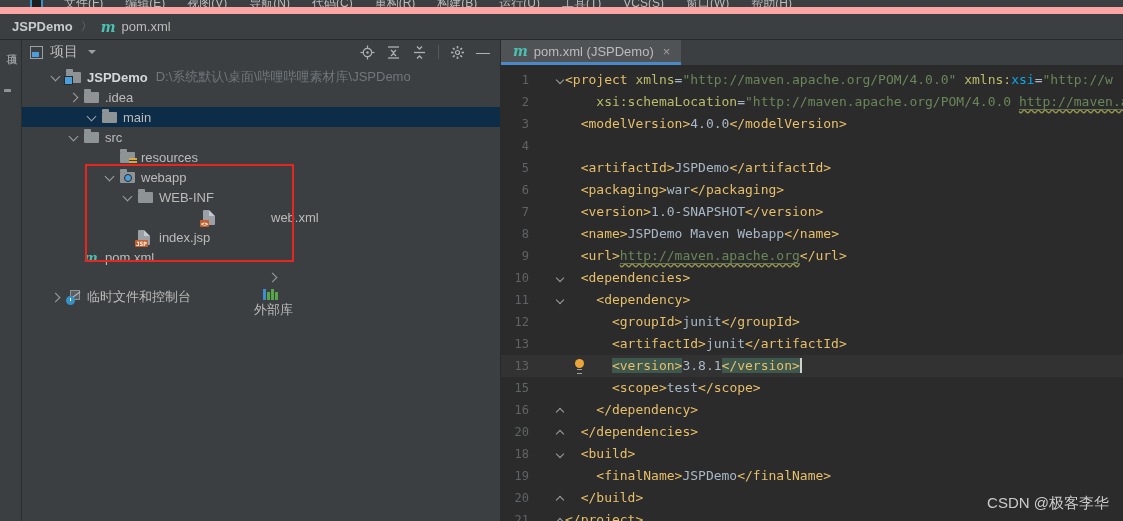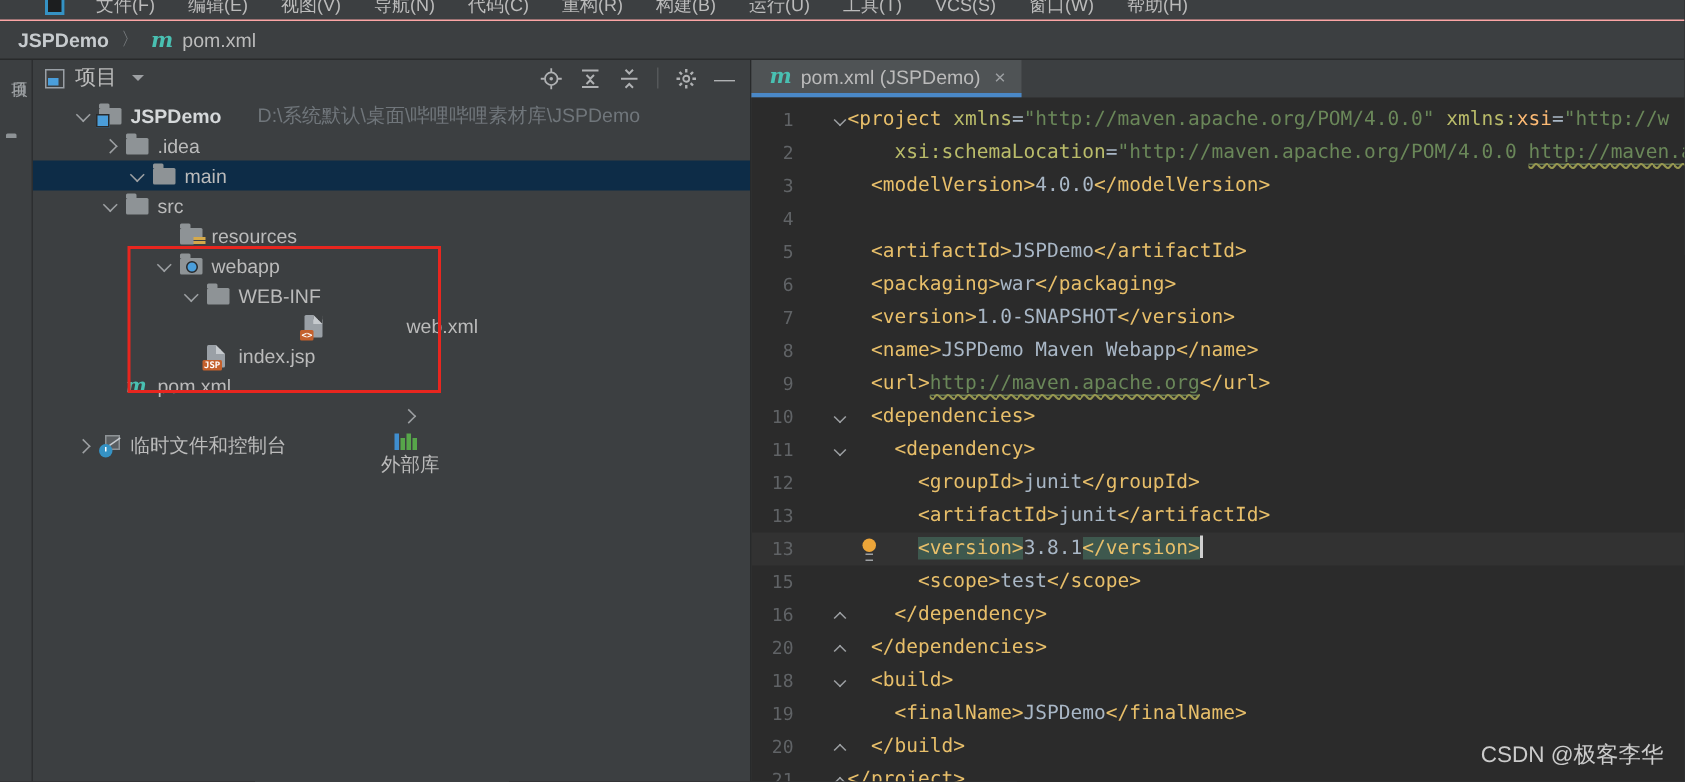--- a/index.html
+++ b/index.html
@@ -2,21 +2,21 @@
 <html><head>
 <meta charset="utf-8">
 <style>
   * { margin:0; padding:0; box-sizing:border-box; }
   html,body { width:1123px; height:521px; overflow:hidden; background:#2b2b2b;
               font-family:"Liberation Sans", sans-serif; }
   #app { position:relative; width:1123px; height:521px; background:#3c3f41; }
 
   
   .menubar { height:14px; background:#3c3f41; overflow:hidden; display:flex; align-items:flex-start;
-             border-bottom:1px solid #fca5a5; }
+             border-bottom:7px solid #fca5a5; }
   .app-icon { width:13px; height:13px; border:2px solid #3592c4; background:#1c1e1f; margin:-3px 10px 0 30px; flex:none; }
   .menu-item { color:#bbbbbb; font-size:12px; line-height:20px; height:20px; margin-top:-7px; padding:0 11px; white-space:nowrap; }
 
   
   .crumbbar { height:26px; background:#3c3f41; display:flex; align-items:center; padding-left:12px;
               border-bottom:1px solid #282a2b; }
   .crumb-project { color:#c7cbce; font-size:13px; font-weight:bold; }
   .crumb-sep { color:#7d8184; font-size:12px; margin:0 8px; }
   .mvn { color:#49c0b2; font-weight:bold; font-style:italic; font-size:14px; font-family:"DejaVu Serif", serif; }
   .crumb-file { color:#bbbbbb; font-size:13px; margin-left:6px; }
@@ -76,21 +76,21 @@
   .trow { height:20px; display:flex; align-items:center; font-size:13px; color:#bbbbbb; white-space:nowrap; }
   .trow.selected { background:#0d2c47; }
   .chev { width:20px; height:20px; position:relative; flex:none; }
   .chev.exp::after { content:""; position:absolute; left:6px; top:6px; width:6px; height:6px;
                      border-right:1.5px solid #9da0a3; border-bottom:1.5px solid #9da0a3; transform:rotate(45deg); }
   .chev.col::after { content:""; position:absolute; left:6px; top:7px; width:6px; height:6px;
                      border-right:1.5px solid #9da0a3; border-bottom:1.5px solid #9da0a3; transform:rotate(-45deg); }
   .ticon { width:20px; display:flex; justify-content:flex-start; align-items:center; flex:none; }
   .tlabel { margin-left:1px; }
   .tlabel.bold { font-weight:bold; color:#d5d8da; }
-  .tpath { color:#70767b; margin-left:24px; }
+  .tpath { color:#70767b; margin-left:8px; }
   .tree-mvn { font-size:13px; width:16px; display:inline-block; }
   .red-rect { position:absolute; left:63px; top:124px; width:209px; height:98px;
               border:2px solid #e8261f; pointer-events:none; z-index:5; }
 
   
   .editor-col { width:623px; flex:none; display:flex; flex-direction:column; border-left:1px solid #282a2b; }
   .tabbar { height:25px; background:#3c3f41; display:flex; align-items:flex-end; }
   .tab { height:25px; background:#4f5355; display:flex; align-items:center; padding:0 8px 0 12px;
          border-bottom:3px solid #4a88c7; }
   .tab-label { color:#bbbbbb; font-size:13px; margin:0 6px; }
@@ -104,21 +104,21 @@
   .ln { width:28px; text-align:right; color:#606366; flex:none; padding-right:0; font-size:12px; }
   .fold { width:36px; flex:none; position:relative; }
   .fold.open::after { content:""; position:absolute; left:28px; top:8px; width:5px; height:5px;
                       border-right:1.2px solid #9da0a3; border-bottom:1.2px solid #9da0a3; transform:rotate(45deg); }
   .fold.close::after { content:""; position:absolute; left:28px; top:10px; width:5px; height:5px;
                        border-left:1.2px solid #9da0a3; border-top:1.2px solid #9da0a3; transform:rotate(45deg); }
   .src { flex:1; }
   .t-text { color:#a9b7c6; }
   .t-tag { color:#e8bf6a; }
   .t-attr { color:#babc6a; }
-  .t-ns { color:#fdba74; }
+  .t-ns { color:#0ea5e9; }
   .t-str { color:#6a8759; }
   .t-link { color:#6a8759; border-bottom:1px solid #5f7353;
             text-decoration:underline wavy #97974f; text-underline-offset:3px; }
   .t-taghl { color:#e8bf6a; background:#3e584e; }
   .caret { display:inline-block; width:2px; height:15px; background:#d0d0d0; vertical-align:-3px; }
   .bulb { position:absolute; left:74px; top:4px; width:9px; height:9px; border-radius:50%; background:#eca539; }
   .bulb::after { content:""; position:absolute; left:2px; top:10px; width:5px; height:3px;
                  border-top:1px solid #9da0a3; border-bottom:1px solid #9da0a3; }
   .watermark { position:absolute; right:14px; bottom:8px; color:#cbcbcb; font-size:15px;
                font-family:"Liberation Sans", sans-serif; z-index:6; }

